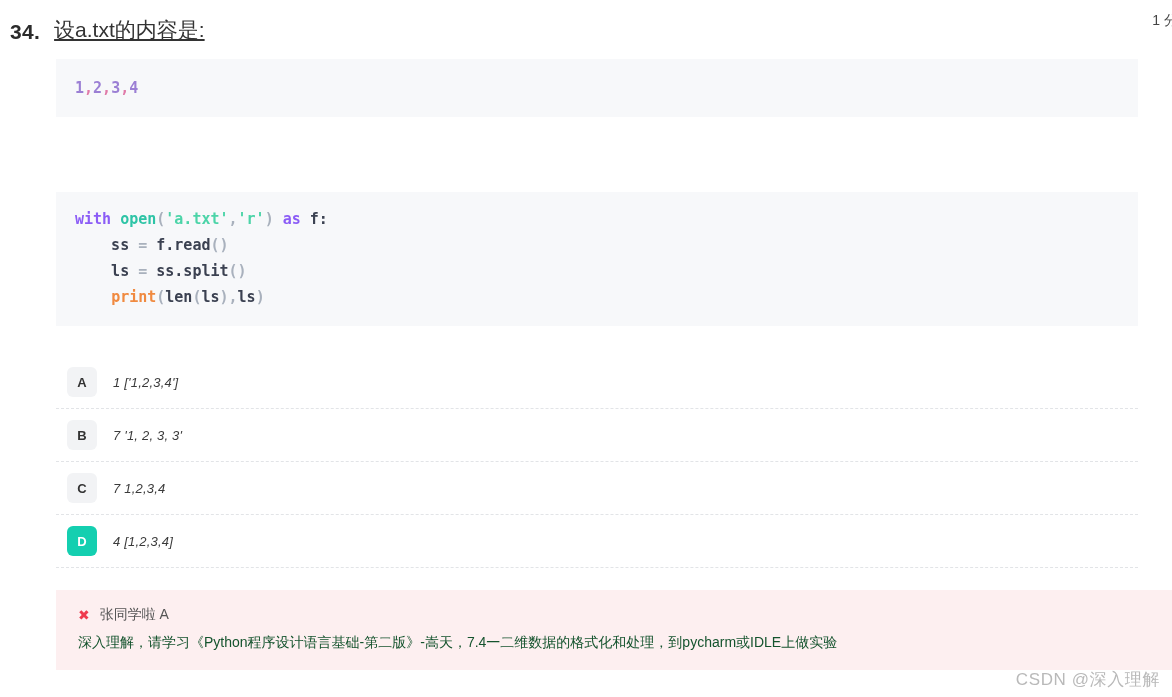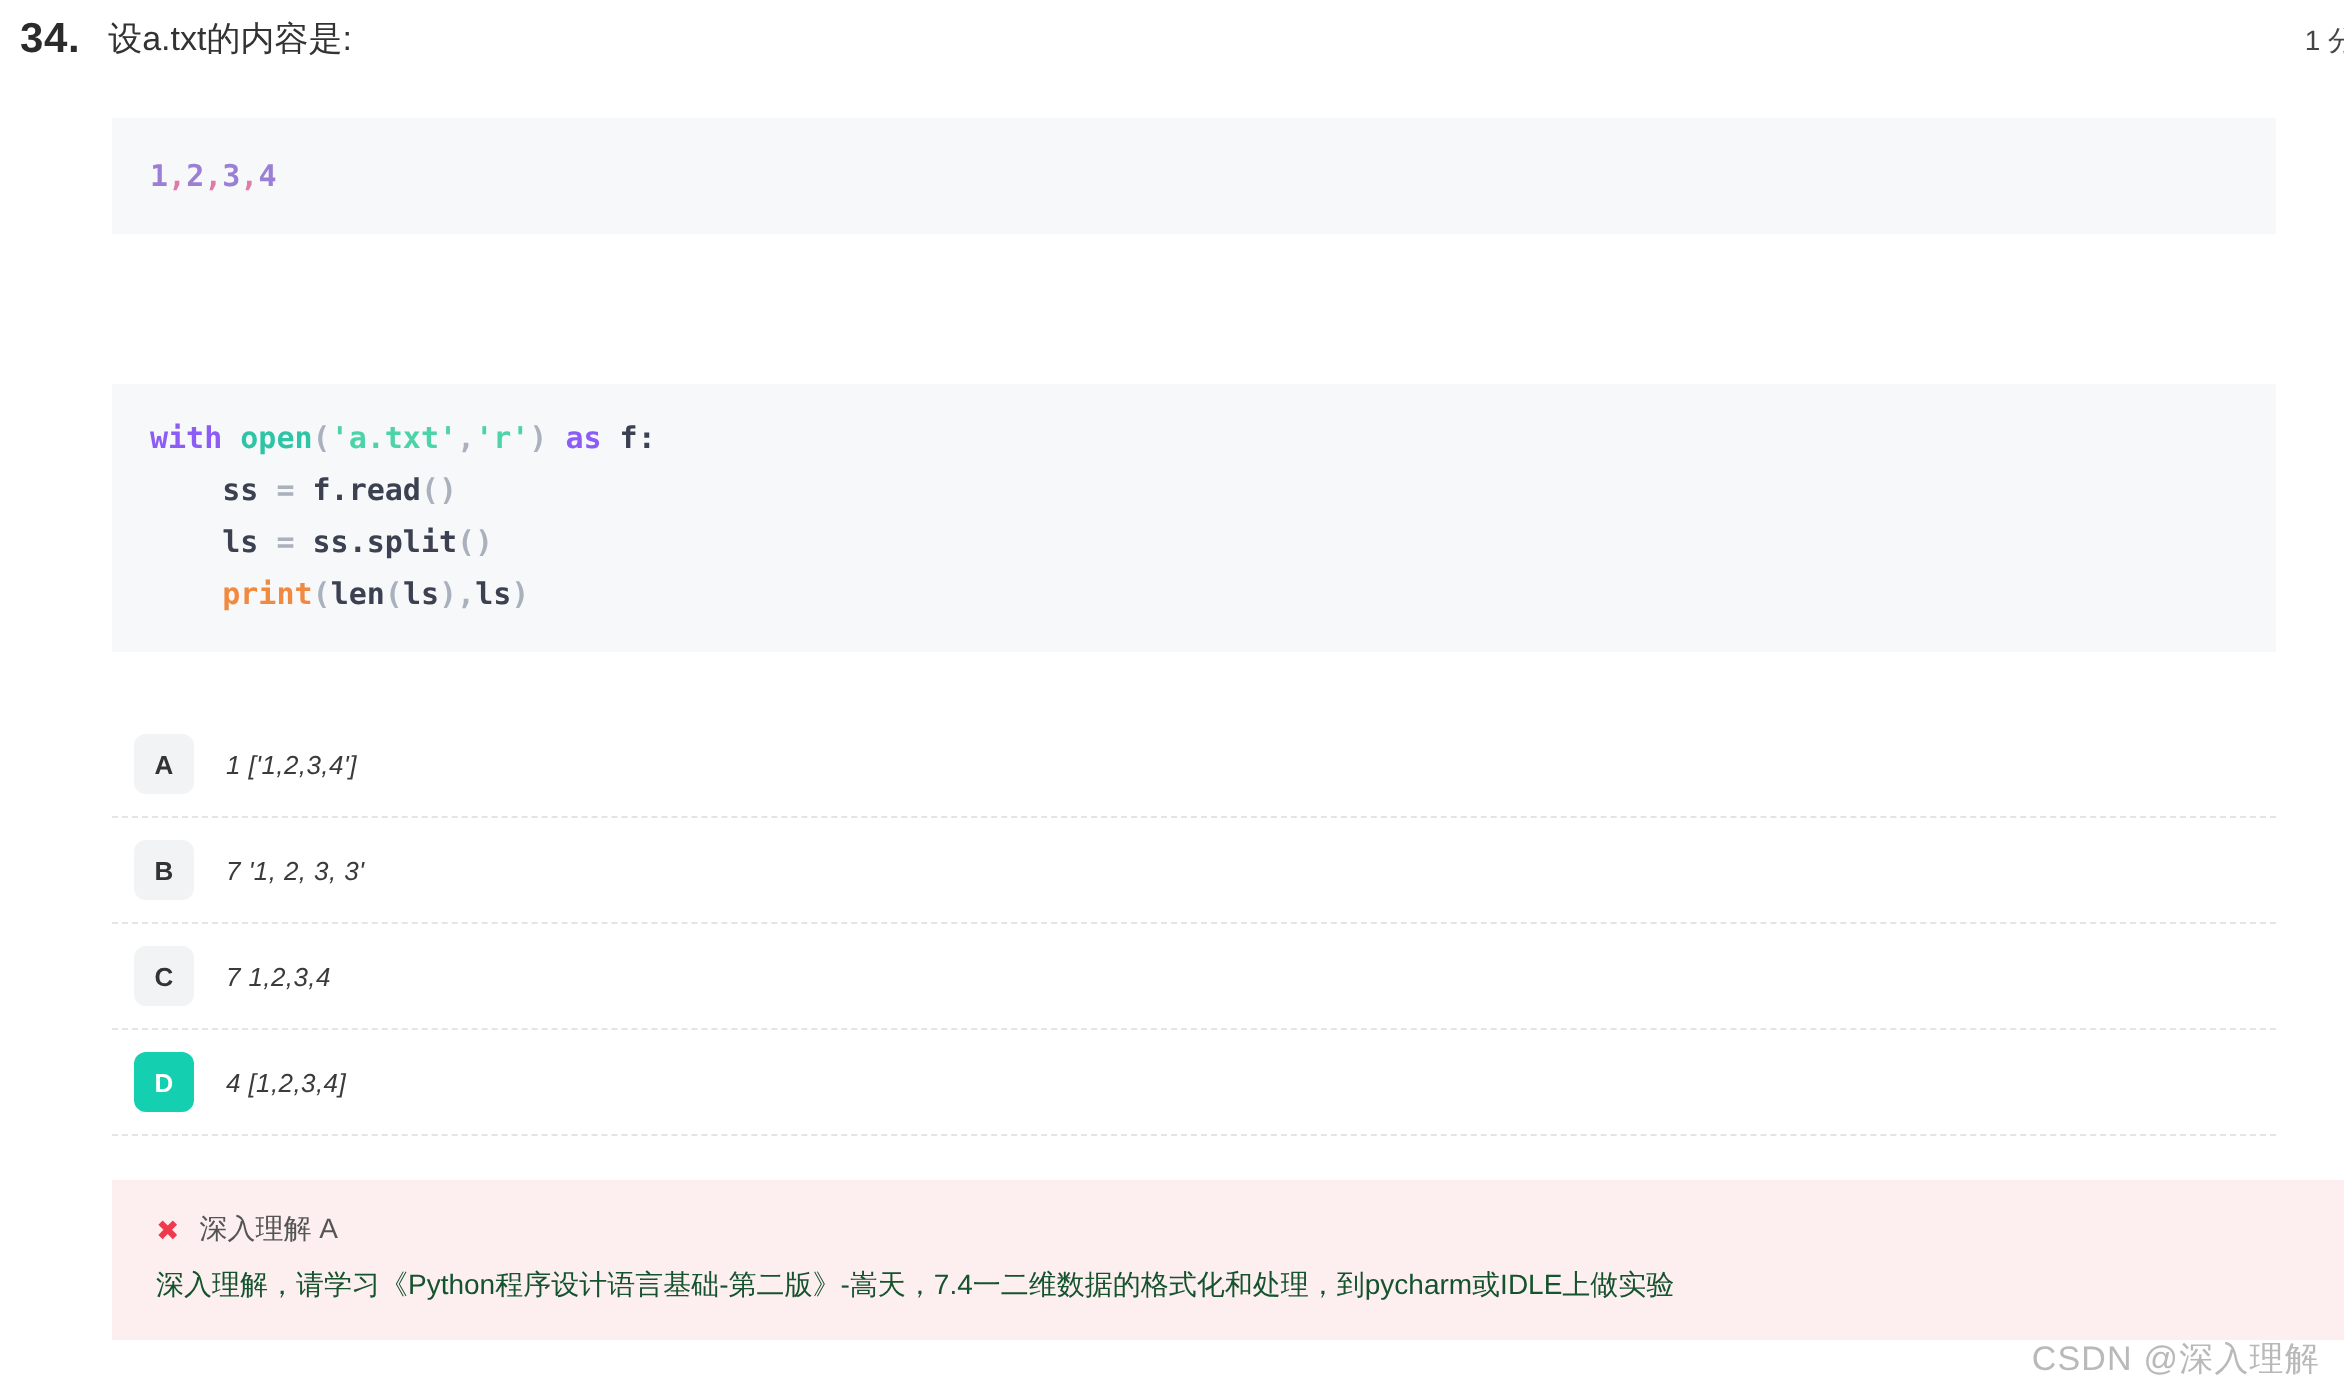--- a/index.html
+++ b/index.html
@@ -19,39 +19,40 @@
 
   .quiz-page {
     position: relative;
     width: 1172px;
     height: 697px;
   }
 
   
   .question-header {
     display: flex;
-    align-items: flex-start;
+    align-items: flex-end;
     padding: 8px 0 0 10px;
     height: 44px;
   }
 
   .question-number {
     font-size: 21px;
     font-weight: bold;
     color: #2b2b2b;
     letter-spacing: 0.3px;
     margin-right: 14px;
     flex: none;
   }
 
   .question-title {
-    font-size: 17px;
+    font-size: 21px;
     color: #333333;
     line-height: 1.4;
     flex: 1;
+    text-decoration: underline;
   }
 
   .question-score {
     position: absolute;
     right: -6px;
     top: 12px;
     font-size: 14px;
     color: #444444;
     white-space: nowrap;
   }
@@ -224,20 +225,20 @@
       </div>
       <div class="option-row selected">
         <div class="option-badge">D</div>
         <div class="option-text">4 [1,2,3,4]</div>
       </div>
     </div>
 
   <div class="answer-box">
     <div class="answer-correct">
       <span class="cross-icon">✖</span>
-      <span class="answer-label">深入理解 A</span>
+      <span class="answer-label">张同学啦 A</span>
     </div>
     <div class="answer-explain">深入理解，请学习《Python程序设计语言基础-第二版》-嵩天，7.4一二维数据的格式化和处理，到pycharm或IDLE上做实验</div>
   </div>
 
   <div class="watermark">CSDN @深入理解</div>
 
 </div>
 
 </body></html>

